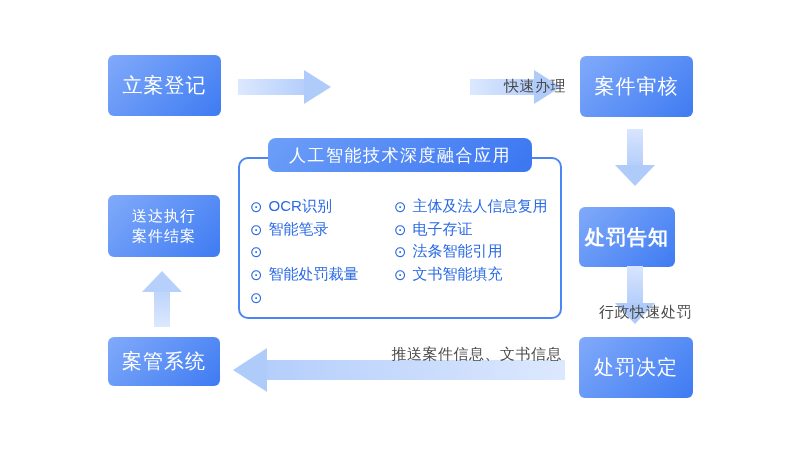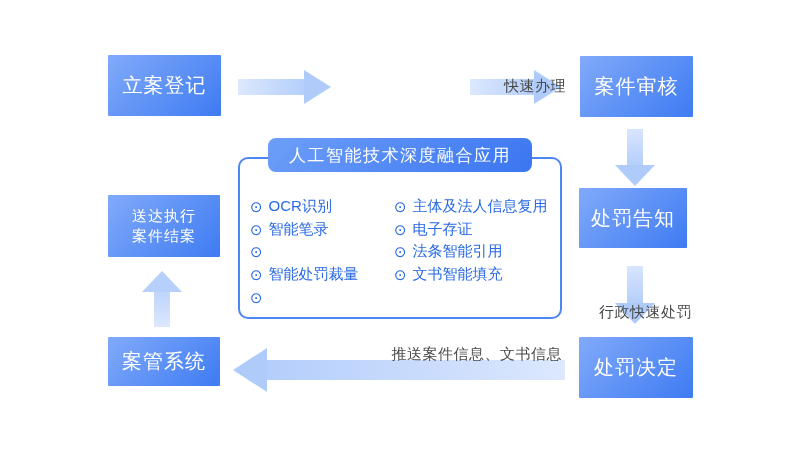--- a/index.html
+++ b/index.html
@@ -4,21 +4,21 @@
 <style>
   html,body{margin:0;padding:0;background:#ffffff;}
   .stage{
     position:relative;width:800px;height:458px;background:#ffffff;overflow:hidden;
     font-family:"Liberation Sans","DejaVu Sans",sans-serif;
   }
   
   .node{
     position:absolute;display:flex;align-items:center;justify-content:center;
     background:linear-gradient(135deg,#81AAFA 0%,#3E7BF2 100%);
-    border-radius:1px;color:#ffffff;font-size:20px;font-weight:500;
+    border-radius:6px;color:#ffffff;font-size:20px;font-weight:500;
     letter-spacing:1px;text-align:center;white-space:pre-line;line-height:1.35;
   }
   .node.small-text{font-size:15px;}
   
   .arrow{position:absolute;}
   .arrow i{position:absolute;display:block;width:0;height:0;}
   .arrow .body{border:none;}
   
   #a1{left:238px;top:70px;width:92px;height:34px;}
   #a1 .body{left:0;top:9px;width:68px;height:16px;background:linear-gradient(90deg,#DCE8FE,#B4CEFB);}
@@ -76,21 +76,21 @@
   }
 </style>
 </head>
 <body>
 
 <div class="stage">
 
   <div class="node" style="left:108px;top:55px;width:113px;height:61px;">立案登记</div>
   <div class="node" style="left:580px;top:56px;width:113px;height:61px;">案件审核</div>
 
-  <div class="node" style="left:579px;top:188px;width:108px;height:60px;">处罚告知</div>
+  <div class="node" style="left:579px;top:207px;width:96px;height:60px;font-weight:bold;">处罚告知</div>
   <div class="node" style="left:579px;top:337px;width:114px;height:61px;">处罚决定</div>
 
   <div class="node small-text" style="left:108px;top:195px;width:112px;height:62px;">送达执行
 案件结案</div>
   <div class="node" style="left:108px;top:337px;width:112px;height:49px;">案管系统</div>
 
   <div class="arrow" id="a1">
       <i class="body"></i>
       <i class="head"></i>
     </div>

